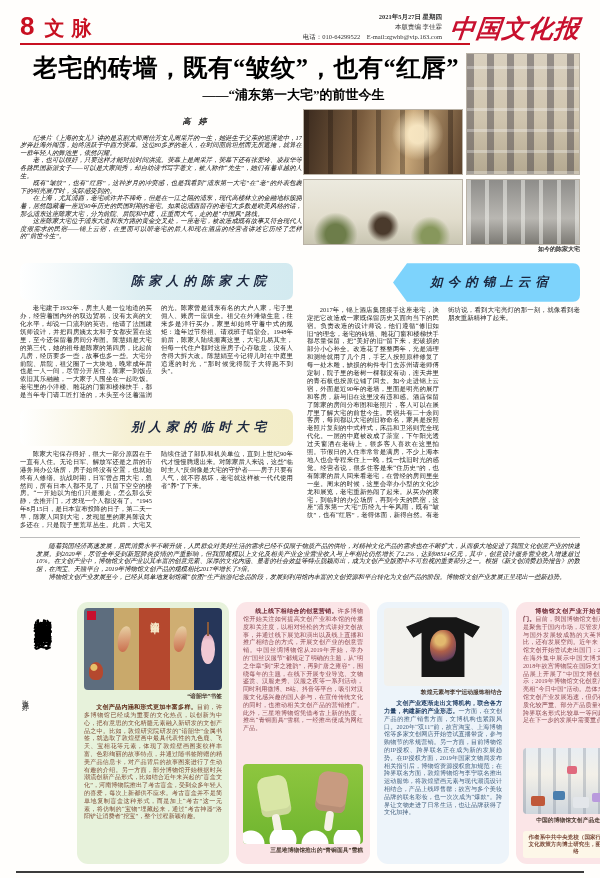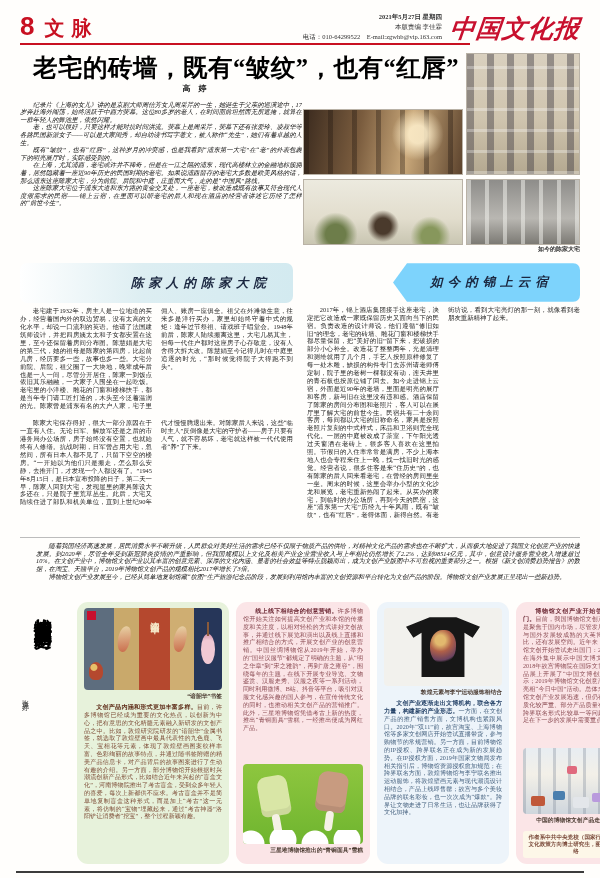--- a/index.html
+++ b/index.html
@@ -19,21 +19,21 @@
   .masthead{
     font-size:25px;font-weight:bold;font-style:italic;color:#c8102e;line-height:1;
     transform:skewX(-6deg);letter-spacing:1px;white-space:nowrap;padding-bottom:2px;
   }
   .hd-rule{margin:0 130px 0 20px;border-top:2.5px solid #c81021;}
   
   .art-top{position:relative;margin:8px 20px 0;height:198px;}
   .headline-zone{width:452px;}
   .headline{font-size:24.5px;font-weight:bold;letter-spacing:.5px;text-align:center;line-height:1.2;color:#000;}
   .subtitle{font-size:13px;font-weight:bold;text-align:center;padding-left:95px;margin-top:3px;color:#000;}
-  .byline{font-size:8px;font-weight:bold;text-align:center;padding-right:100px;margin-top:0;letter-spacing:3px;color:#222;}
+  .byline{font-size:8px;font-weight:bold;text-align:center;padding-right:100px;margin-top:12px;letter-spacing:3px;color:#222;font-style:italic;}
   .intro{width:282px;height:112px;overflow:hidden;margin-top:7px;font-style:italic;font-size:6.4px;line-height:7.6px;text-align:justify;color:#111;}
   .intro p{margin:0;text-indent:2em;}
   
   .photos{position:absolute;top:0;right:0;width:277px;height:198px;}
   .ph{position:absolute;overflow:hidden;border:.5px solid #b9b2a6;}
   .ph-facade{right:0;top:0;width:112px;height:120px;
     background:
       repeating-linear-gradient(0deg, rgba(255,255,255,.30) 0 3px, transparent 3px 21px),
       repeating-linear-gradient(90deg, rgba(64,60,68,.45) 0 7px, transparent 7px 20px),
       linear-gradient(180deg,#d9d0bf 0%,#cfc4ae 55%,#b4a890 100%);}
@@ -160,20 +160,21 @@
         <div>电话：010-64299522　E-mail:zgwhb@vip.163.com</div>
       </div>
       <div class="masthead">中国文化报</div>
     </div>
   </div>
   <div class="hd-rule"></div>
 
   <div class="art-top">
     <div class="headline-zone">
       <div class="headline">老宅的砖墙，既有“皱纹”，也有“红唇”</div>
+      <div class="subtitle">——“浦东第一大宅”的前世今生</div>
       <div class="byline">高 婷</div>
     </div>
     <div class="intro">
       <p>纪录片《上海的女儿》讲的是京剧大师周信芳女儿周采芹的一生，她诞生于父亲的巡演途中，17岁奔赴海外闯荡，始终活跃于中西方荧幕。这位80多岁的老人，在时间面前坦然而无所遮掩，就算在一群年轻人的舞池里，依然闪耀。</p>
       <p>老，也可以很好，只要这样才能对抗时间洪流。荧幕上是周采芹，荧幕下还有张爱玲、凌叔华等各路民国新派女子——可以是大家闺秀，却自幼读书写字著文，被人称作“先生”，她们有着卓越的人生。</p>
       <p>既有“皱纹”，也有“红唇”，这种岁月的冲突感，也是我看到“浦东第一大宅”在“老”的外表包裹下的明亮展厅时，实际感受到的。</p>
       <p>在上海，尤其浦西，老宅或许并不稀奇，但是在一江之隔的浦东，现代高楼林立的金融地标簇拥着，居然隐藏着一座近90年历史的民国时期的老宅。如果说浦西留存的老宅大多数是欧美风格的话，那么浦东这座陈家大宅，分为前院、后院和中庭，庄重而大气，走的是“中国风”路线。</p>
       <p>这座陈家大宅位于浦东大道和东方路的黄金交叉处，一座老宅，被改造成既有故事又符合现代人度假需求的民宿——锦上云宿，在里面可以听老宅的后人和现在酒店的经营者讲述它历经了怎样的“前世今生”。</p>
     </div>
     <div class="photos">
@@ -184,20 +185,21 @@
       <div class="ph-cap">如今的陈家大宅</div>
     </div>
   </div>
 
   <div class="secs">
     <div class="sec-col">
       <div class="sec-hd sec-hd1">陈家人的陈家大院</div>
       <div class="cols t1">
         <p>老宅建于1932年，房主人是一位地道的买办，经营着国内外的双边贸易，没有太高的文化水平，却说一口流利的英语。他请了法国建筑师设计，并把四房姨太太和子女都安置在这里，至今还保留着房间分布图。陈慧娟是大宅的第三代，她的祖母是陈家的第四房，比起前几房，经历要多一些，故事也多一些。大宅分前院、后院，祖父圈了一大块地，晚辈成年后也是一人一间，尽管分开居住，陈家一到饭点依旧其乐融融，一大家子人围坐在一起吃饭。老宅里的小洋楼、雕花的门窗和楼梯扶手，都是当年专门请工匠打造的，木头至今泛着温润的光。陈家曾是浦东有名的大户人家，宅子里佣人、账房一应俱全。祖父在外滩做生意，往来多是洋行买办，家里却始终守着中式的规矩：逢年过节祭祖、请戏班子唱堂会。1948年前后，陈家人陆续搬离这里，大宅几易其主，但每一代住户都对这座房子心存敬意，没有人舍得大拆大改。陈慧娟至今记得儿时在中庭里追逐的时光，“那时候觉得院子大得跑不到头”。</p>
       </div>
+      <div class="sec-hd sec-hd2">别人家的临时大宅</div>
       <div class="cols t2">
         <p>陈家大宅保存得好，很大一部分原因在于一直有人住。无论日军、解放军还是之后的市港务局办公场所，房子始终没有空置，也就始终有人修缮。抗战时期，日军曾占用大宅，忽然间，所有日本人都不见了，只留下空空的楼房。“一开始以为他们只是搬走，怎么那么安静，去推开门，才发现一个人都没有了。”1945年8月15日，是日本宣布投降的日子，第二天一早，陈家人回到大宅，发现屋里的家具陈设大多还在，只是院子里荒草丛生。此后，大宅又陆续住进了部队和机关单位，直到上世纪90年代才慢慢腾退出来。对陈家后人来说，这些“临时主人”反倒像是大宅的守护者——房子只要有人气，就不容易坏，老宅就这样被一代代使用者“养”了下来。</p>
       </div>
     </div>
     <div class="sec-col">
       <div class="sec-hd sec-hd3">如今的锦上云宿</div>
       <div class="cols t3">
         <p>2017年，锦上酒店集团接手这座老宅，决定把它改造成一家既保留历史又面向当下的民宿。负责改造的设计师说，他们遵循“修旧如旧”的理念，老宅的砖墙、雕花门窗和楼梯扶手都尽量保留，把“美好的旧”留下来，把破损的部分小心补全。改造花了整整两年，光是清理和测绘就用了几个月，手艺人按照原样修复了每一处木雕，缺损的构件专门去苏州请老师傅定制，院子里的老树一棵都没有动，连天井里的青石板也按原位铺了回去。如今走进锦上云宿，外面是近90年的老墙，里面是明亮的展厅和客房，新与旧在这里没有违和感。酒店保留了陈家的房间分布图和老照片，客人可以在展厅里了解大宅的前世今生。民宿共有二十余间客房，每间都以大宅的旧称命名，家具是按照老照片复刻的中式样式，床品和卫浴则完全现代化。一层的中庭被改成了茶室，下午阳光透过天窗洒在老砖上，很多客人喜欢在这里拍照。节假日的入住率常常是满房，不少上海本地人也会专程来住上一晚，找一找旧时光的感觉。经营者说，很多住客是来“住历史”的，也有陈家的后人回来看老宅，在曾经的房间里坐一坐。周末的时候，这里会举办小型的文化沙龙和展览，老宅重新热闹了起来。从买办的家宅，到临时的办公场所，再到今天的民宿，这座“浦东第一大宅”历经九十年风雨，既有“皱纹”，也有“红唇”，老得体面，新得自然。有老街坊说，看到大宅亮灯的那一刻，就像看到老朋友重新精神了起来。</p>
       </div>
     </div>

